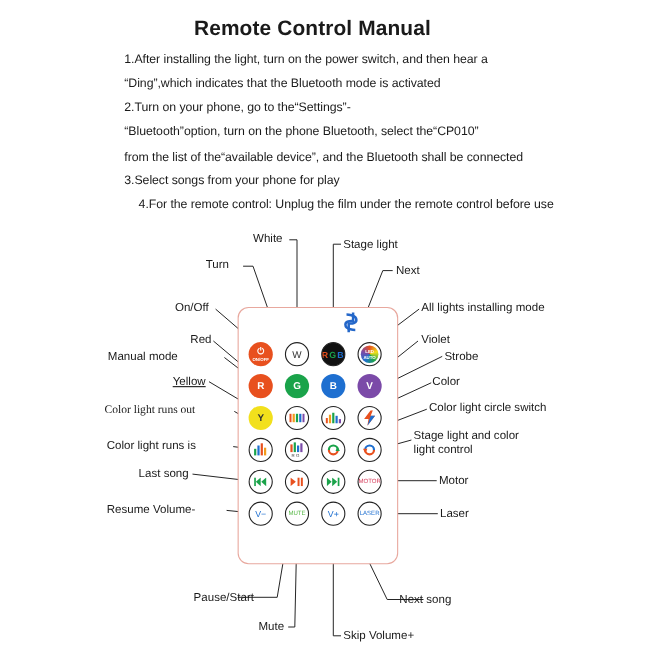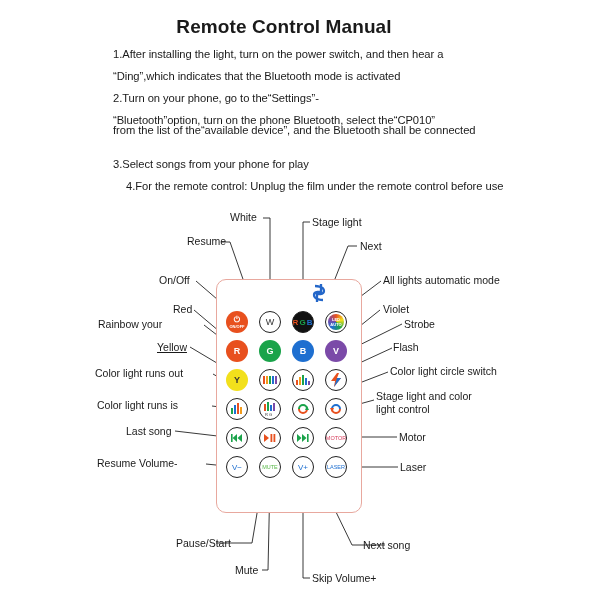--- a/index.html
+++ b/index.html
@@ -31,21 +31,21 @@
   </style>
 </head>
 <body>
 
 <div class="title">Remote Control Manual</div>
 
 <div class="instr" style="left:113px; top:48px;">1.After installing the light, turn on the power switch, and then hear a</div>
 <div class="instr" style="left:113px; top:70px;">“Ding”,which  indicates that the Bluetooth mode is activated</div>
 <div class="instr" style="left:113px; top:92px;">2.Turn on your phone, go to the“Settings”-</div>
 <div class="instr" style="left:113px; top:114px;">“Bluetooth”option, turn on the phone Bluetooth, select the“CP010”</div>
-<div class="instr" style="left:113px; top:124px;">from the list of the“available device”, and the Bluetooth shall be connected</div>
+<div class="instr" style="left:113px; top:137px;">from the list of the“available device”, and the Bluetooth shall be connected</div>
 <div class="instr" style="left:113px; top:158px;">3.Select songs from your phone for play</div>
 <div class="instr" style="left:126px; top:180px;">4.For the remote control: Unplug the film under the remote control before use</div>
 
 <svg class="lines" viewBox="0 0 600 600">
   <g stroke="#222" stroke-width="0.9" fill="none">
 
     <polyline points="263,218 270,218 270,312"></polyline>
 
     <polyline points="310,222 303,222 303,312"></polyline>
 
@@ -226,31 +226,31 @@
 </div>
 <div class="btn" style="left:303px; top:467px; color:#1e6fd0; font-size:8px;">
   <span>V+</span>
 </div>
 <div class="btn" style="left:336px; top:467px; color:#1e6fd0; font-size:5.5px;">
   <span>LASER</span>
 </div>
 
 <div class="lbl" style="left:230px; top:211px;">White</div>
 <div class="lbl" style="left:312px; top:216px;text-align:right;">Stage light</div>
-<div class="lbl" style="left:187px; top:235px;">Resume</div>
+<div class="lbl" style="left:187px; top:235px;">Turn</div>
 <div class="lbl" style="left:360px; top:240px;">Next</div>
 <div class="lbl" style="left:159px; top:274px;">On/Off</div>
-<div class="lbl" style="left:383px; top:274px;">All lights automatic mode</div>
+<div class="lbl" style="left:383px; top:274px;">All lights installing mode</div>
 <div class="lbl" style="left:173px; top:303px;">Red</div>
 <div class="lbl" style="left:383px; top:303px;">Violet</div>
-<div class="lbl" style="left:98px; top:318px;">Rainbow your</div>
+<div class="lbl" style="left:98px; top:318px;">Manual mode</div>
 <div class="lbl" style="left:404px; top:318px;">Strobe</div>
 <div class="lbl" style="left:157px; top:341px;text-decoration:underline;">Yellow</div>
-<div class="lbl" style="left:393px; top:341px;">Flash</div>
-<div class="lbl" style="left:95px; top:367px;">Color light runs out</div>
+<div class="lbl" style="left:393px; top:341px;">Color</div>
+<div class="lbl" style="left:95px; top:367px;font-family:Liberation Serif, serif;">Color light runs out</div>
 <div class="lbl" style="left:390px; top:365px;">Color light circle switch</div>
 <div class="lbl" style="left:97px; top:399px;">Color light runs is</div>
 <div class="lbl" style="left:376px; top:390px;">Stage light and color</div>
 <div class="lbl" style="left:376px; top:403px;">light control</div>
 <div class="lbl" style="left:126px; top:425px;">Last song</div>
 <div class="lbl" style="left:399px; top:431px;">Motor</div>
 <div class="lbl" style="left:97px; top:457px;">Resume Volume-</div>
 <div class="lbl" style="left:400px; top:461px;">Laser</div>
 <div class="lbl" style="left:159px; top:537px;padding-left:17px;">Pause/Start</div>
 <div class="lbl" style="left:363px; top:539px;">Next song</div>

